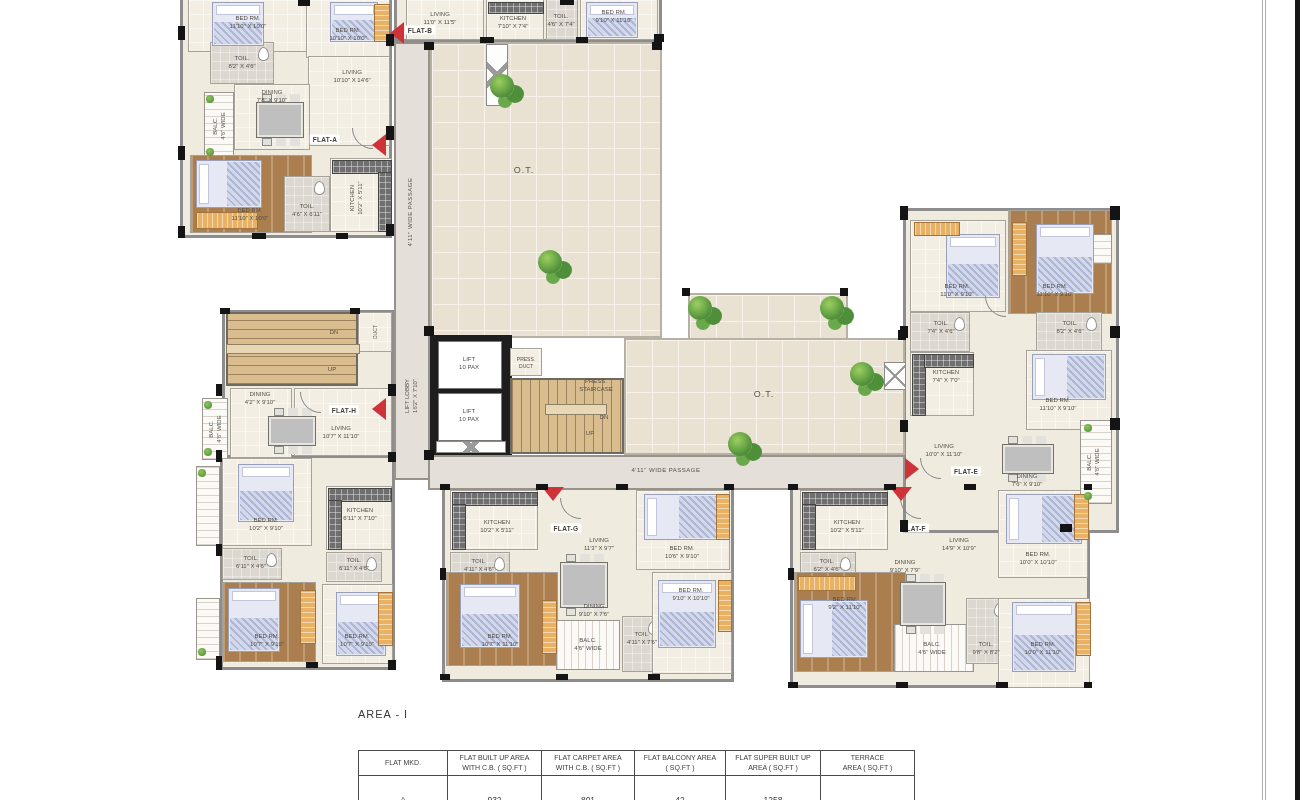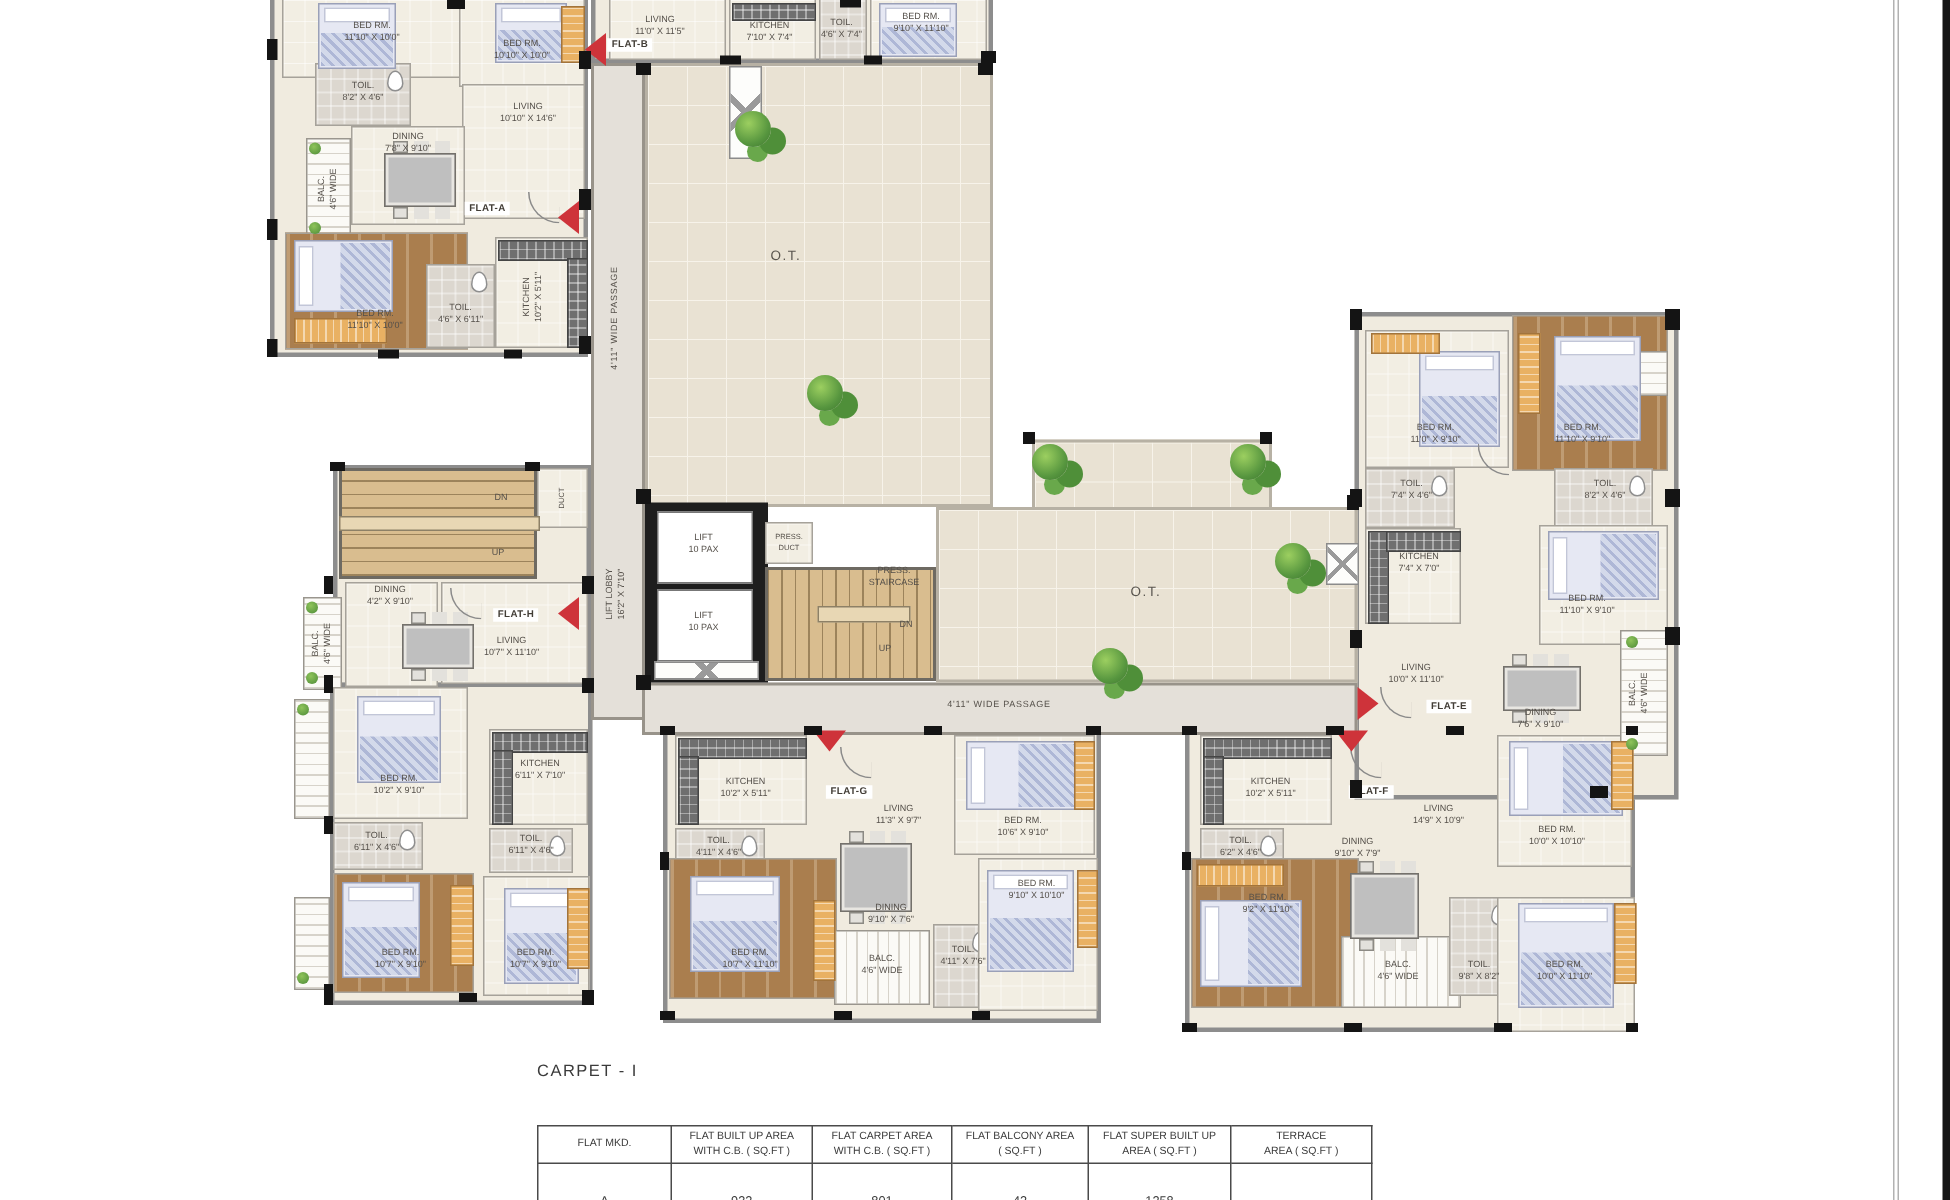--- a/index.html
+++ b/index.html
@@ -522,21 +522,21 @@
 10 PAX</div>
   <div class="sm" style="left:469px;top:416px">LIFT
 10 PAX</div>
   <div class="sm" style="left:526px;top:362px;font-size:5px">PRESS.
 DUCT</div>
   <div class="sm" style="left:596px;top:386px">PRESS.
 STAIRCASE</div>
   <div class="sm" style="left:604px;top:418px">DN</div>
   <div class="sm" style="left:590px;top:434px">UP</div>
 
-  <div id="blockTitle">CARPET - I</div>
+  <div id="blockTitle">AREA - I</div>
 
   <table id="areaTable">
     <tbody>
         <tr>
       <td style="width:82px">FLAT MKD.</td>
       <td style="width:87px">FLAT BUILT UP AREA
 WITH C.B. ( SQ.FT )</td>
       <td style="width:86px">FLAT CARPET AREA
 WITH C.B. ( SQ.FT )</td>
       <td style="width:84px">FLAT BALCONY AREA

